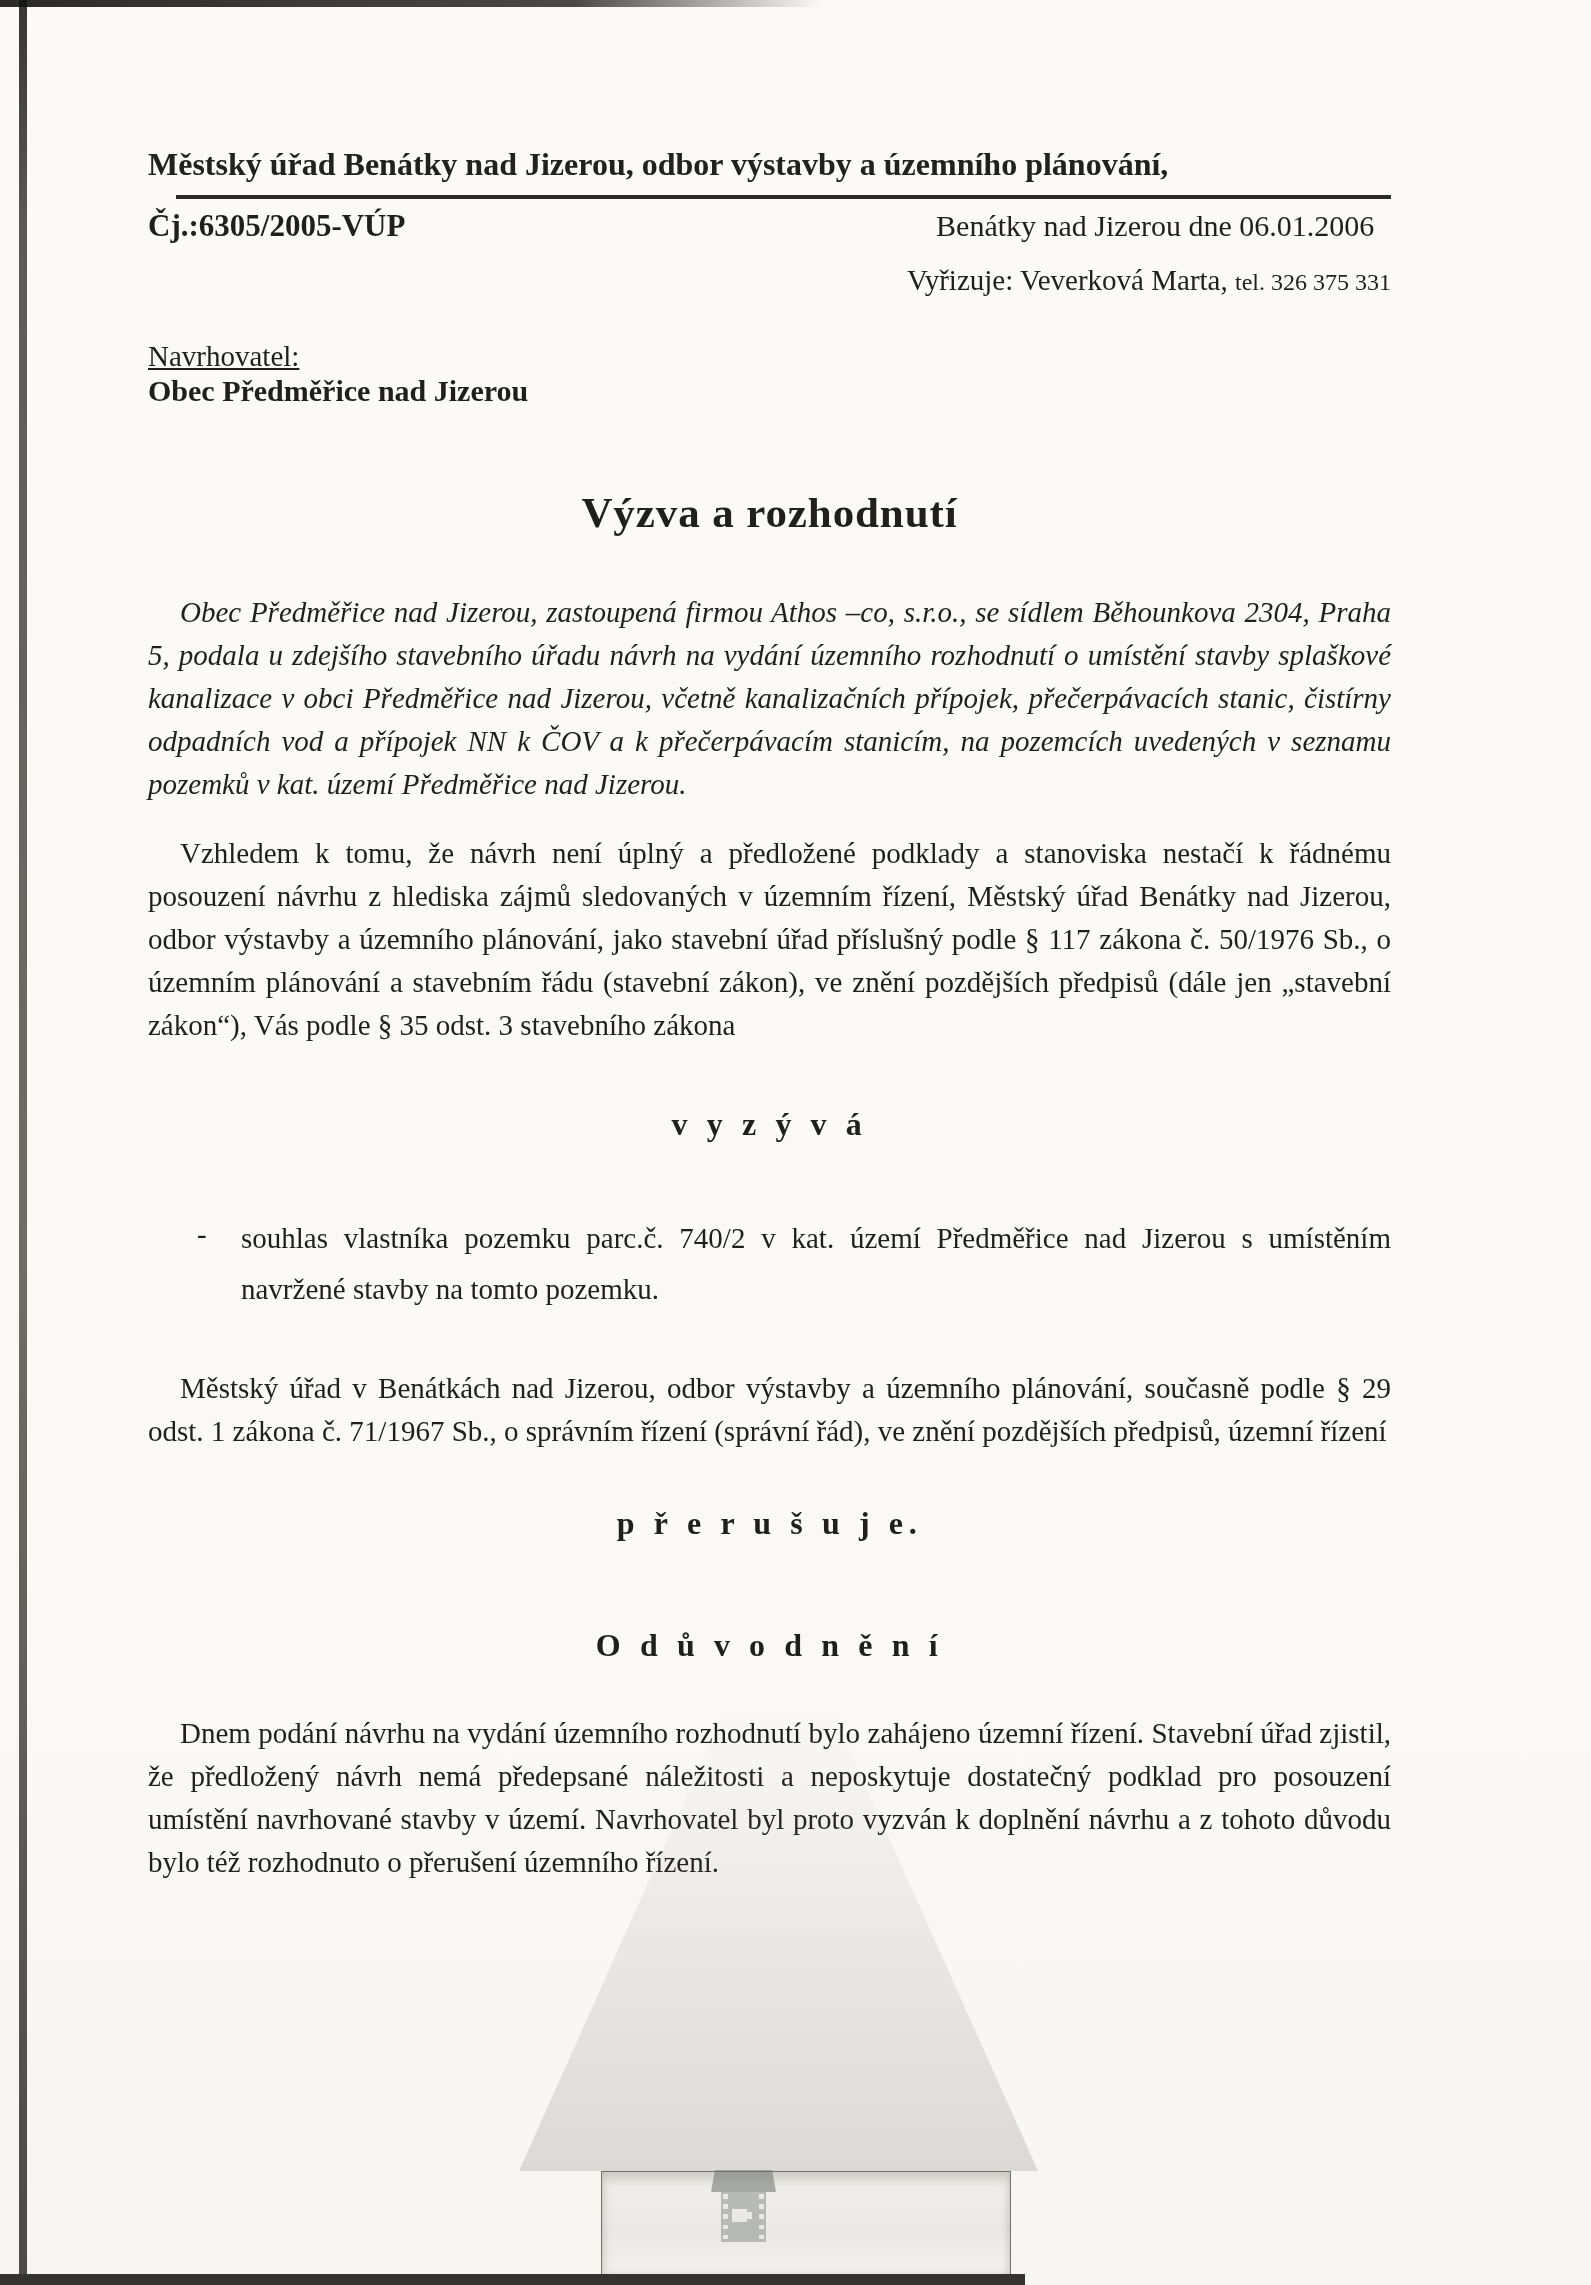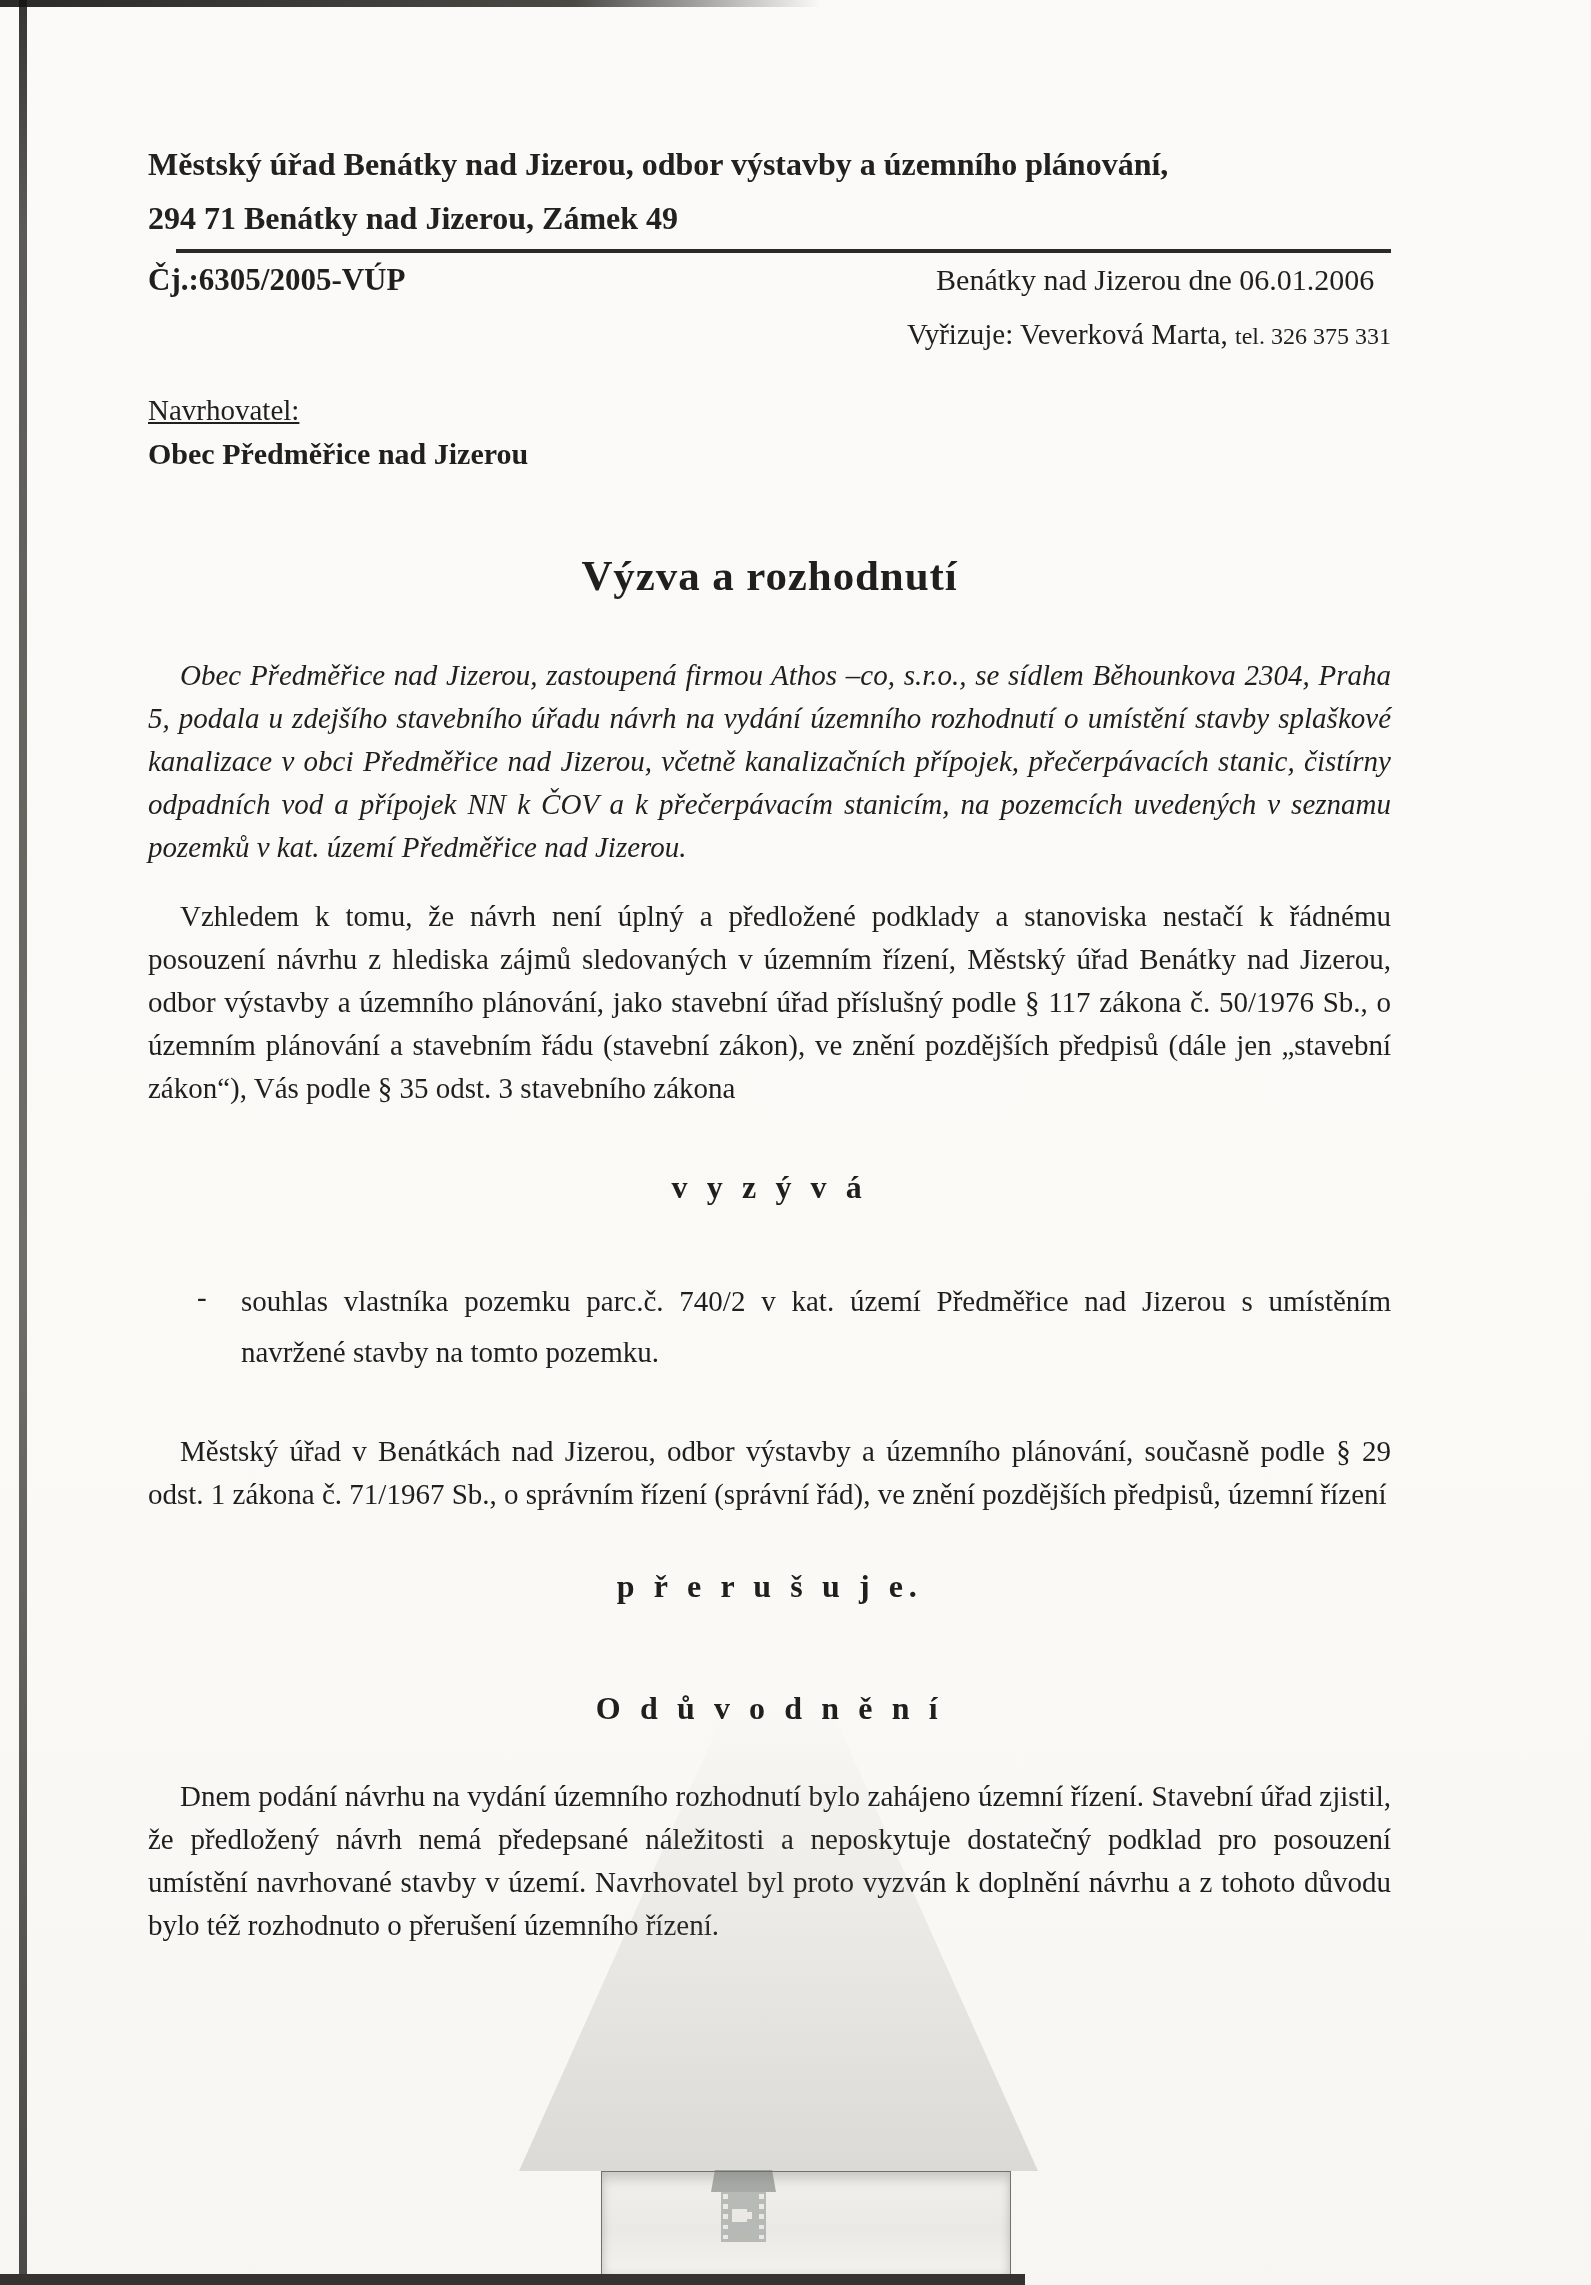--- a/index.html
+++ b/index.html
@@ -63,21 +63,21 @@
   .rule { margin-top:3.7px; margin-left:28px; height:4.6px; background:#2b2a28; }
 
   .meta-row { margin-top:8.3px; display:flex; justify-content:space-between; align-items:center; padding-right:16.7px; }
   .file-number { font-weight:bold; font-size:31px; }
   .place-date { font-size:30px; }
   .handled { margin-top:20px; font-size:29px;text-align:right; }
   .handled .phone { font-size:24px; }
 
   .applicant { margin-top:43px; }
   .applicant-label { font-size:29px; text-decoration:underline; }
-  .applicant-name { font-size:30px; font-weight:bold; margin-top:10px; }
+  .applicant-name { font-size:30px; font-weight:bold; margin-top:1px; }
 
   .doc-title { margin-top:80px; text-align:center; font-size:43px; font-weight:bold; letter-spacing:0.9px; }
 
   .para {
     font-size:29px; line-height:43px; text-align:justify; margin-top:26px;
   }
   .para.first { margin-top:54px;font-style:italic; }
   .para.indent { text-indent:32px; }
 
   .center-heading {
@@ -95,21 +95,20 @@
 </style>
 </head>
 <body>
 
 <div class="sheet">
 
   <div class="content">
 
     <header>
       <div>Městský úřad Benátky nad Jizerou, odbor výstavby a územního plánování,</div>
-      <div>294 71 Benátky nad Jizerou, Zámek 49</div>
     </header>
     <div class="rule"></div>
 
     <div class="meta-row">
       <div class="file-number">Čj.:6305/2005-VÚP</div>
       <div class="place-date">Benátky nad Jizerou dne 06.01.2006</div>
     </div>
     <div class="handled">
       <span>Vyřizuje: Veverková Marta,</span>
       <span class="phone">tel. 326 375 331</span>

